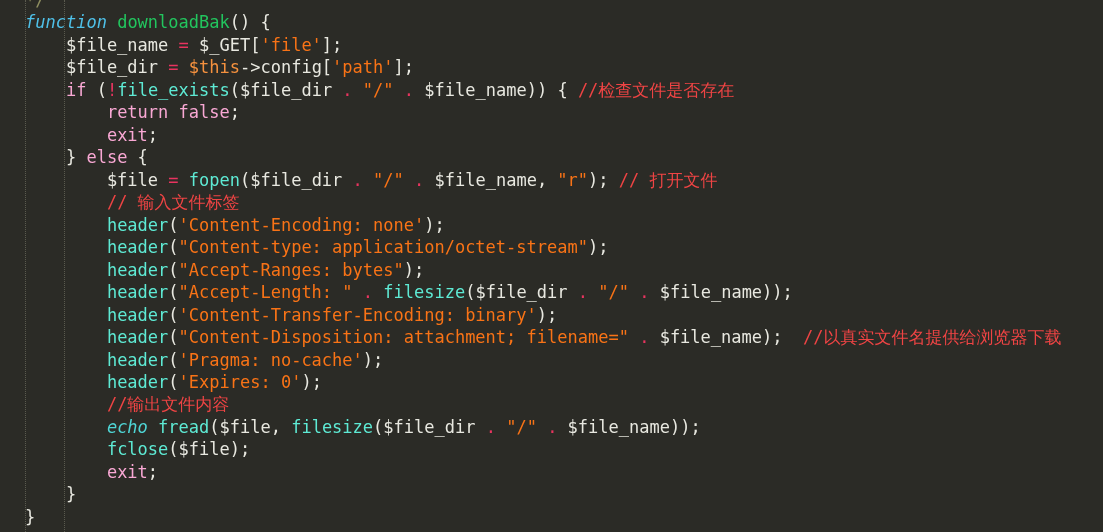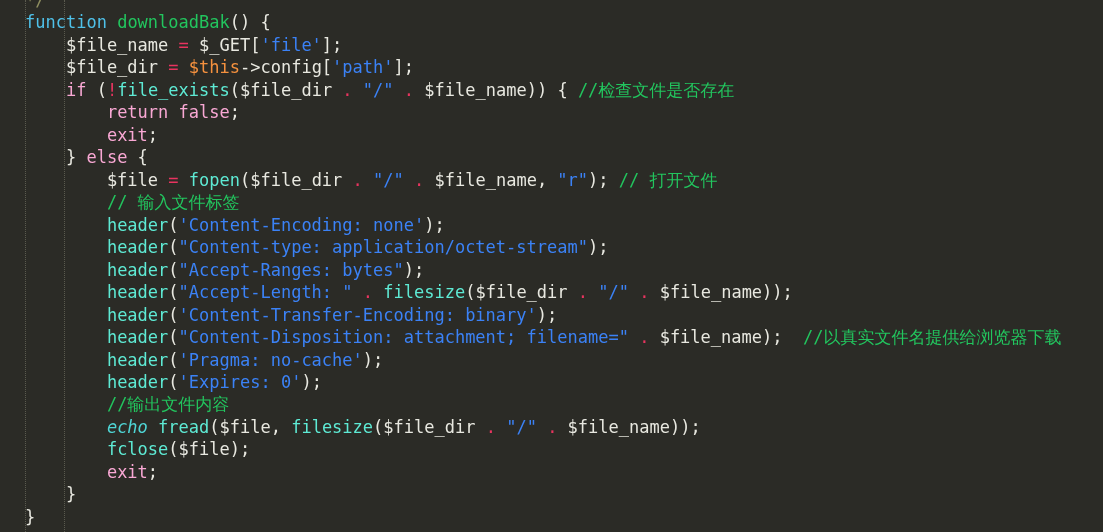--- a/index.html
+++ b/index.html
@@ -33,31 +33,31 @@
     left: 0;
     top: -11px;   
     right: 0;
   }
   .line {
     height: 22.47px;
     padding-left: 25px;
   }
   
   .kw       { color: #f9a8d4; }                     
-  .kwf      { color: #4fc1e9; } 
+  .kwf      { color: #4fc1e9; font-style: italic; } 
   .fnname   { color: #22c55e; }                     
   .fn       { color: #5eead4; }                     
   .echo     { color: #4fd6d6; font-style: italic; }                     
   .var      { color: #e8e8e0; }                     
   .this     { color: #f5913e; } 
-  .str      { color: #3b82f6; }                     
+  .str      { color: #f97316; }                     
   .op       { color: #e8345f; }                     
   .punc     { color: #e8e8e0; }
   .brace    { color: #e8e8e0; }
-  .cmt      { color: #22c55e; margin-top: 15px; }                     
+  .cmt      { color: #ef4444; margin-top: 15px; }                     
   .blockcmt { color: #8f8f60; }                      remnant */
 </style>
 </head>
 <body>
 
 <div id="editor">
   <div class="guide" style="left:25px"></div>
   <div class="guide" style="left:64px"></div>
   <div id="code"><div class="line"><span class="blockcmt">*/</span></div><div class="line"><span class="kwf">function</span><span class="punc"> </span><span class="fnname">downloadBak</span><span class="brace">() {</span></div><div class="line"><span class="var">    $file_name </span><span class="op">=</span><span class="var"> $_GET[</span><span class="str">'file'</span><span class="var">];</span></div><div class="line"><span class="var">    $file_dir </span><span class="op">=</span><span class="var"> </span><span class="this">$this</span><span class="var">-&gt;config[</span><span class="str">'path'</span><span class="var">];</span></div><div class="line"><span class="var">    </span><span class="kw">if</span><span class="punc"> (</span><span class="op">!</span><span class="fn">file_exists</span><span class="var">($file_dir </span><span class="op">.</span><span class="var"> </span><span class="str">"/"</span><span class="var"> </span><span class="op">.</span><span class="var"> $file_name)) </span><span class="brace">{</span><span class="var"> </span><span class="cmt">//检查文件是否存在</span></div><div class="line"><span class="var">        </span><span class="kw">return false</span><span class="var">;</span></div><div class="line"><span class="var">        </span><span class="kw">exit</span><span class="var">;</span></div><div class="line"><span class="brace">    } </span><span class="kw">else</span><span class="brace"> {</span></div><div class="line"><span class="var">        $file </span><span class="op">=</span><span class="var"> </span><span class="fn">fopen</span><span class="var">($file_dir </span><span class="op">.</span><span class="var"> </span><span class="str">"/"</span><span class="var"> </span><span class="op">.</span><span class="var"> $file_name, </span><span class="str">"r"</span><span class="var">); </span><span class="cmt">// 打开文件</span></div><div class="line"><span class="var">        </span><span class="cmt">// 输入文件标签</span></div><div class="line"><span class="var">        </span><span class="fn">header</span><span class="var">(</span><span class="str">'Content-Encoding: none'</span><span class="var">);</span></div><div class="line"><span class="var">        </span><span class="fn">header</span><span class="var">(</span><span class="str">"Content-type: application/octet-stream"</span><span class="var">);</span></div><div class="line"><span class="var">        </span><span class="fn">header</span><span class="var">(</span><span class="str">"Accept-Ranges: bytes"</span><span class="var">);</span></div><div class="line"><span class="var">        </span><span class="fn">header</span><span class="var">(</span><span class="str">"Accept-Length: "</span><span class="var"> </span><span class="op">.</span><span class="var"> </span><span class="fn">filesize</span><span class="var">($file_dir </span><span class="op">.</span><span class="var"> </span><span class="str">"/"</span><span class="var"> </span><span class="op">.</span><span class="var"> $file_name));</span></div><div class="line"><span class="var">        </span><span class="fn">header</span><span class="var">(</span><span class="str">'Content-Transfer-Encoding: binary'</span><span class="var">);</span></div><div class="line"><span class="var">        </span><span class="fn">header</span><span class="var">(</span><span class="str">"Content-Disposition: attachment; filename="</span><span class="var"> </span><span class="op">.</span><span class="var"> $file_name);</span><span class="var">  </span><span class="cmt">//以真实文件名提供给浏览器下载</span></div><div class="line"><span class="var">        </span><span class="fn">header</span><span class="var">(</span><span class="str">'Pragma: no-cache'</span><span class="var">);</span></div><div class="line"><span class="var">        </span><span class="fn">header</span><span class="var">(</span><span class="str">'Expires: 0'</span><span class="var">);</span></div><div class="line"><span class="var">        </span><span class="cmt">//输出文件内容</span></div><div class="line"><span class="var">        </span><span class="echo">echo</span><span class="var"> </span><span class="fn">fread</span><span class="var">($file, </span><span class="fn">filesize</span><span class="var">($file_dir </span><span class="op">.</span><span class="var"> </span><span class="str">"/"</span><span class="var"> </span><span class="op">.</span><span class="var"> $file_name));</span></div><div class="line"><span class="var">        </span><span class="fn">fclose</span><span class="var">($file);</span></div><div class="line"><span class="var">        </span><span class="kw">exit</span><span class="var">;</span></div><div class="line"><span class="brace">    }</span></div><div class="line"><span class="brace">}</span></div></div>
 </div>

